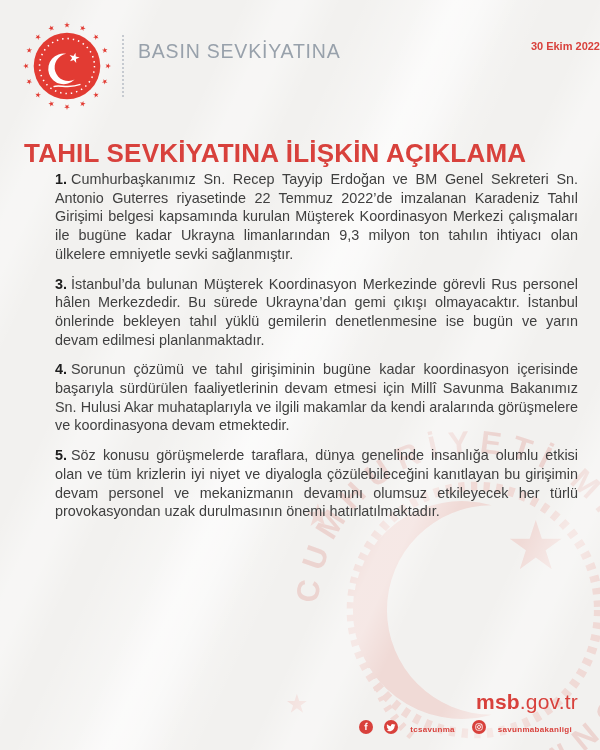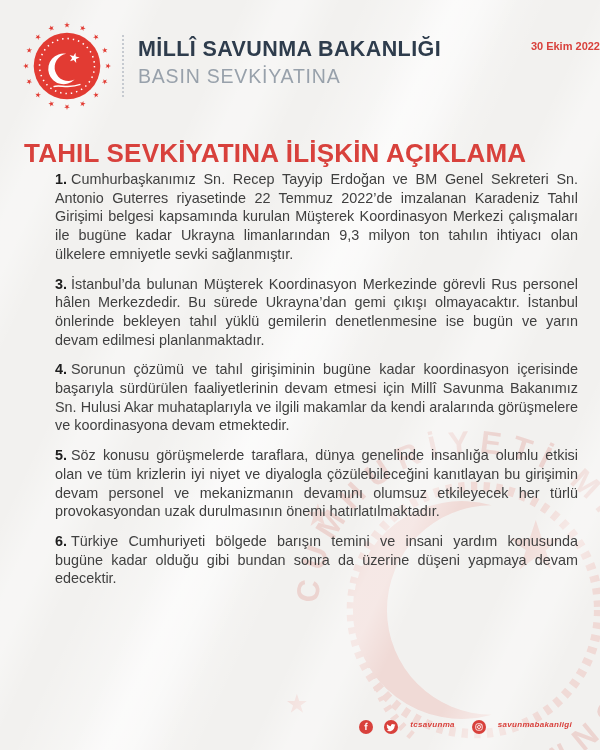--- a/index.html
+++ b/index.html
@@ -46,21 +46,21 @@
   .pnum { font-weight:800; color:#1e1e1e; margin-right:4px; }
   .closing {
     margin-top:12px; font-size:19px; font-weight:700; color:#d8413c;
   }
 
   
   .footer { position:absolute; right:22px; bottom:16px; text-align:right; z-index:2; }
   .site { font-size:21px; color:#d8413c; letter-spacing:.2px; }
   .site .b { font-weight:800; }
   .site .r { font-weight:500; }
-  .social { margin-top:6px; display:flex; align-items:flex-start; justify-content:flex-end; gap:11px;font-style:italic; }
+  .social { margin-top:6px; display:flex; align-items:flex-end; justify-content:flex-end; gap:11px; }
   .sicon { width:14px; height:14px; display:inline-block; }
   .handle { font-size:8px; font-weight:700; letter-spacing:.3px; color:#d8413c; margin:0 6px 0 1px; }
 </style>
 </head>
 <body>
 
 <div class="page">
 
   <svg class="watermark" viewBox="0 0 420 420" aria-hidden="true">
     <defs>
@@ -111,38 +111,37 @@
         <circle cx="50" cy="50" r="37" fill="#e23b33"></circle>
         <circle cx="50" cy="50" r="30.5" fill="none" stroke="#fff" stroke-width="1.7" stroke-dasharray="1.6 4.4"></circle>
         <g transform="rotate(-18 50 52)">
           <path d="M54,37 A17,17 0 1 0 54,67 A15.2,15.2 0 1 1 54,37 Z" fill="#fff"></path>
         </g>
         <use href="#st" transform="translate(58,41) scale(6) rotate(14)" fill="#fff"></use>
         <path d="M35,73 C42,70 50,76 65,70.5" stroke="#fff" stroke-width="1.5" fill="none"></path>
       </svg>
       <div class="dash-divider"></div>
       <div class="titles">
-        <div class="ministry">MİLLÎ SAVUNMA BAKANLIĞI</div>
         <div class="subtitle">BASIN SEVKİYATINA</div>
       </div>
     </div>
     <div class="date">30 Ekim 2022</div>
 
     <h1 class="headline">TAHIL SEVKİYATINA İLİŞKİN AÇIKLAMA</h1>
 
     <main class="body-text">
       <p class="para"><b class="pnum">1.</b><span>Cumhurbaşkanımız Sn. Recep Tayyip Erdoğan ve BM Genel Sekreteri Sn. Antonio Guterres riyasetinde 22 Temmuz 2022’de imzalanan Karadeniz Tahıl Girişimi belgesi kapsamında kurulan Müşterek Koordinasyon Merkezi çalışmaları ile bugüne kadar Ukrayna limanlarından 9,3 milyon ton tahılın ihtiyacı olan ülkelere emniyetle sevki sağlanmıştır.</span></p>
       <p class="para"><b class="pnum">3.</b><span>İstanbul’da bulunan Müşterek Koordinasyon Merkezinde görevli Rus personel hâlen Merkezdedir. Bu sürede Ukrayna’dan gemi çıkışı olmayacaktır. İstanbul önlerinde bekleyen tahıl yüklü gemilerin denetlenmesine ise bugün ve yarın devam edilmesi planlanmaktadır.</span></p>
       <p class="para"><b class="pnum">4.</b><span>Sorunun çözümü ve tahıl girişiminin bugüne kadar koordinasyon içerisinde başarıyla sürdürülen faaliyetlerinin devam etmesi için Millî Savunma Bakanımız Sn. Hulusi Akar muhataplarıyla ve ilgili makamlar da kendi aralarında görüşmelere ve koordinasyona devam etmektedir.</span></p>
       <p class="para"><b class="pnum">5.</b><span>Söz konusu görüşmelerde taraflara, dünya genelinde insanlığa olumlu etkisi olan ve tüm krizlerin iyi niyet ve diyalogla çözülebileceğini kanıtlayan bu girişimin devam personel ve mekanizmanın devamını olumsuz etkileyecek her türlü provokasyondan uzak durulmasının önemi hatırlatılmaktadır.</span></p>
-      <p class="para"><b class="pnum">6.</b><span>Türkiye Cumhuriyeti bölgede barışın temini ve insani yardım konusunda bugüne kadar olduğu gibi bundan sonra da üzerine düşeni yapmaya devam edecektir.</span></p>
     </main>
   </div>
 
   <div class="footer">
+    <div class="site"><span class="b">msb</span><span class="r">.gov.tr</span></div>
     <div class="social">
       <svg class="sicon" viewBox="0 0 24 24">
         <circle cx="12" cy="12" r="12" fill="#d8413c"></circle>
         <path fill="#fff" d="M15.1 6.5h-1.3c-.5 0-.8.3-.8.9v1.4h2l-.3 2h-1.7V17h-2.3v-6.2H9V8.8h1.7V7.2c0-1.7 1-2.7 2.6-2.7h1.8v2z"></path>
       </svg>
       <svg class="sicon" viewBox="0 0 24 24">
         <circle cx="12" cy="12" r="12" fill="#d8413c"></circle>
         <path fill="#fff" transform="translate(4.2,5.2) scale(0.65)" d="M23.9 4.6c-.9.4-1.8.7-2.8.8 1-.6 1.8-1.6 2.2-2.7-1 .6-2 1-3.1 1.2-.9-1-2.2-1.6-3.6-1.6-2.7 0-4.9 2.2-4.9 4.9 0 .4 0 .8.1 1.1C7.7 8.1 4.1 6.1 1.6 3.2c-.4.7-.7 1.6-.7 2.5 0 1.7.9 3.2 2.2 4.1-.8 0-1.6-.2-2.2-.6v.1c0 2.4 1.7 4.4 3.9 4.8-.4.1-.8.2-1.3.2-.3 0-.6 0-.9-.1.6 2 2.4 3.4 4.6 3.4-1.7 1.3-3.8 2.1-6.1 2.1-.4 0-.8 0-1.2-.1 2.2 1.4 4.8 2.2 7.6 2.2 9.1 0 14-7.5 14-14v-.6c1-.7 1.8-1.6 2.4-2.6z"></path>
       </svg>
       <span class="handle">tcsavunma</span>

